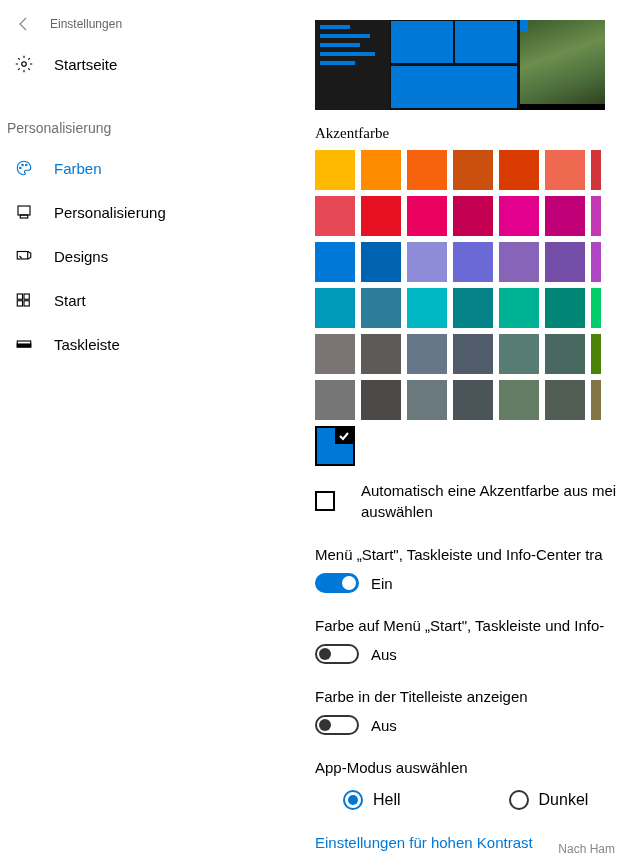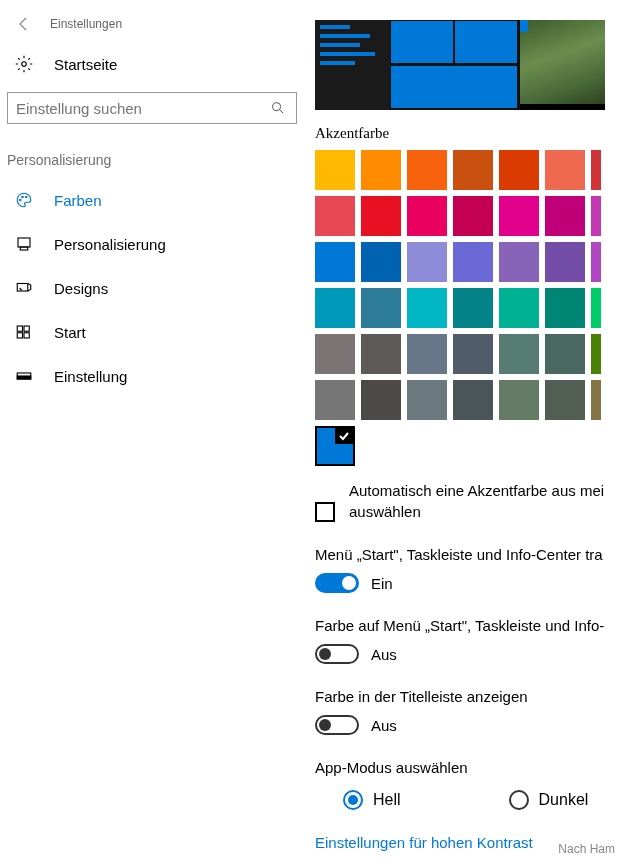--- a/index.html
+++ b/index.html
@@ -32,21 +32,21 @@
 .tile.wide { width:126px; height:42px; }
 .preview-img { width:85px; height:90px; background:linear-gradient(160deg,#3a5a2a 0%, #6b8e4e 40%, #4a6b3a 70%, #2a3a1a 100%); position:relative; overflow:hidden; }
 .preview-img::before { content:""; position:absolute; left:0; top:0; width:8px; height:12px; background:#0078d7; }
 .preview-img::after { content:""; position:absolute; bottom:0; left:0; right:0; height:6px; background:#000; }
 .accent-label { margin-top: 15px; font-size: 15px; font-family: Liberation Serif, serif; }
 .swatch-grid { margin-top: 8px; display: flex; flex-wrap: wrap; width: 290px; }
 .swatch { width: 40px; height: 40px; margin: 0 6px 6px 0; cursor: pointer; }
 .swatch.sel { position: relative; border: 2px solid #000; }
 .swatch.sel .chk { position: absolute; top: 0; right: 0; width: 18px; height: 16px; background: #000; display:flex; align-items:center; justify-content:center; }
 .swatch.sel .chk svg { stroke:#fff; }
-.check-row { display: flex; align-items: flex-end; margin-top: 14px; }
+.check-row { display: flex; align-items: center; margin-top: 14px; gap: 12px; }
 .check-row .box { width: 20px; height: 20px; border: 2px solid #000; margin-right: 14px; flex-shrink: 0; cursor: pointer; }
 .check-row .text { font-size: 15px; line-height: 1.4; }
 .setting-block { margin-top: 24px; }
 .setting-block .title { font-size: 15px; margin-bottom: 10px; }
 .toggle-row { display: flex; align-items: center; }
 .toggle { width: 44px; height: 20px; border-radius: 10px; position: relative; cursor: pointer; }
 .toggle.on { background:#0078d7; }
 .toggle.on .knob { position:absolute; right:3px; top:3px; width:14px; height:14px; border-radius:50%; background:#fff; }
 .toggle.off { background:#fff; border:2px solid #333; }
 .toggle.off .knob { position:absolute; left:2px; top:2px; width:12px; height:12px; border-radius:50%; background:#333; }
@@ -75,29 +75,20 @@
   <div class="home-row">
     <span class="icon">
       <svg width="18" height="18" viewBox="0 0 24 24" fill="none" stroke="#000" stroke-width="1.5">
           <circle cx="12" cy="12" r="3"></circle>
           <path d="M12 1v3M12 20v3M4.2 4.2l2.1 2.1M17.7 17.7l2.1 2.1M1 12h3M20 12h3M4.2 19.8l2.1-2.1M17.7 6.3l2.1-2.1"></path>
         </svg>
     </span>
     <span class="label">Startseite</span>
   </div>
 
-  <div class="search-box">
-    <input type="text" placeholder="Einstellung suchen" style="">
-    <span class="search-ico">
-      <svg width="16" height="16" viewBox="0 0 24 24" fill="none" stroke="#555" stroke-width="1.5">
-          <circle cx="10" cy="10" r="6"></circle>
-          <path d="M20 20l-5-5"></path>
-        </svg>
-    </span>
-  </div>
 
   <div class="section-label">Personalisierung</div>
 
   <div class="nav-item active">
     <span class="icon">
         <svg width="18" height="18" viewBox="0 0 24 24" fill="none" stroke="#0078d7" stroke-width="1.5">
           <path d="M12 3c-5 0-9 4-9 9s4 9 9 9c2 0 2-2 1-3s0-3 2-3h3c2 0 3-1 3-3 0-5-4-9-9-9z"></path>
           <circle cx="7" cy="12" r="1"></circle>
           <circle cx="10" cy="8" r="1"></circle>
           <circle cx="15" cy="8" r="1"></circle>
@@ -135,21 +126,21 @@
       </span>
     <span class="label">Start</span>
   </div>
   <div class="nav-item">
     <span class="icon">
         <svg width="18" height="18" viewBox="0 0 24 24" fill="none" stroke="#000" stroke-width="1.5">
           <rect x="3" y="8" width="18" height="8"></rect>
           <rect x="3" y="12" width="18" height="4" fill="#000"></rect>
         </svg>
       </span>
-    <span class="label">Einstellung</span>
+    <span class="label">Taskleiste</span>
   </div>
 </div>
 
 <div class="main">
   <div class="preview">
     <div class="preview-left">
       <div class="line" style="width:30px"></div>
       <div class="line" style="width:50px"></div>
       <div class="line" style="width:40px"></div>
       <div class="line" style="width:55px"></div>

